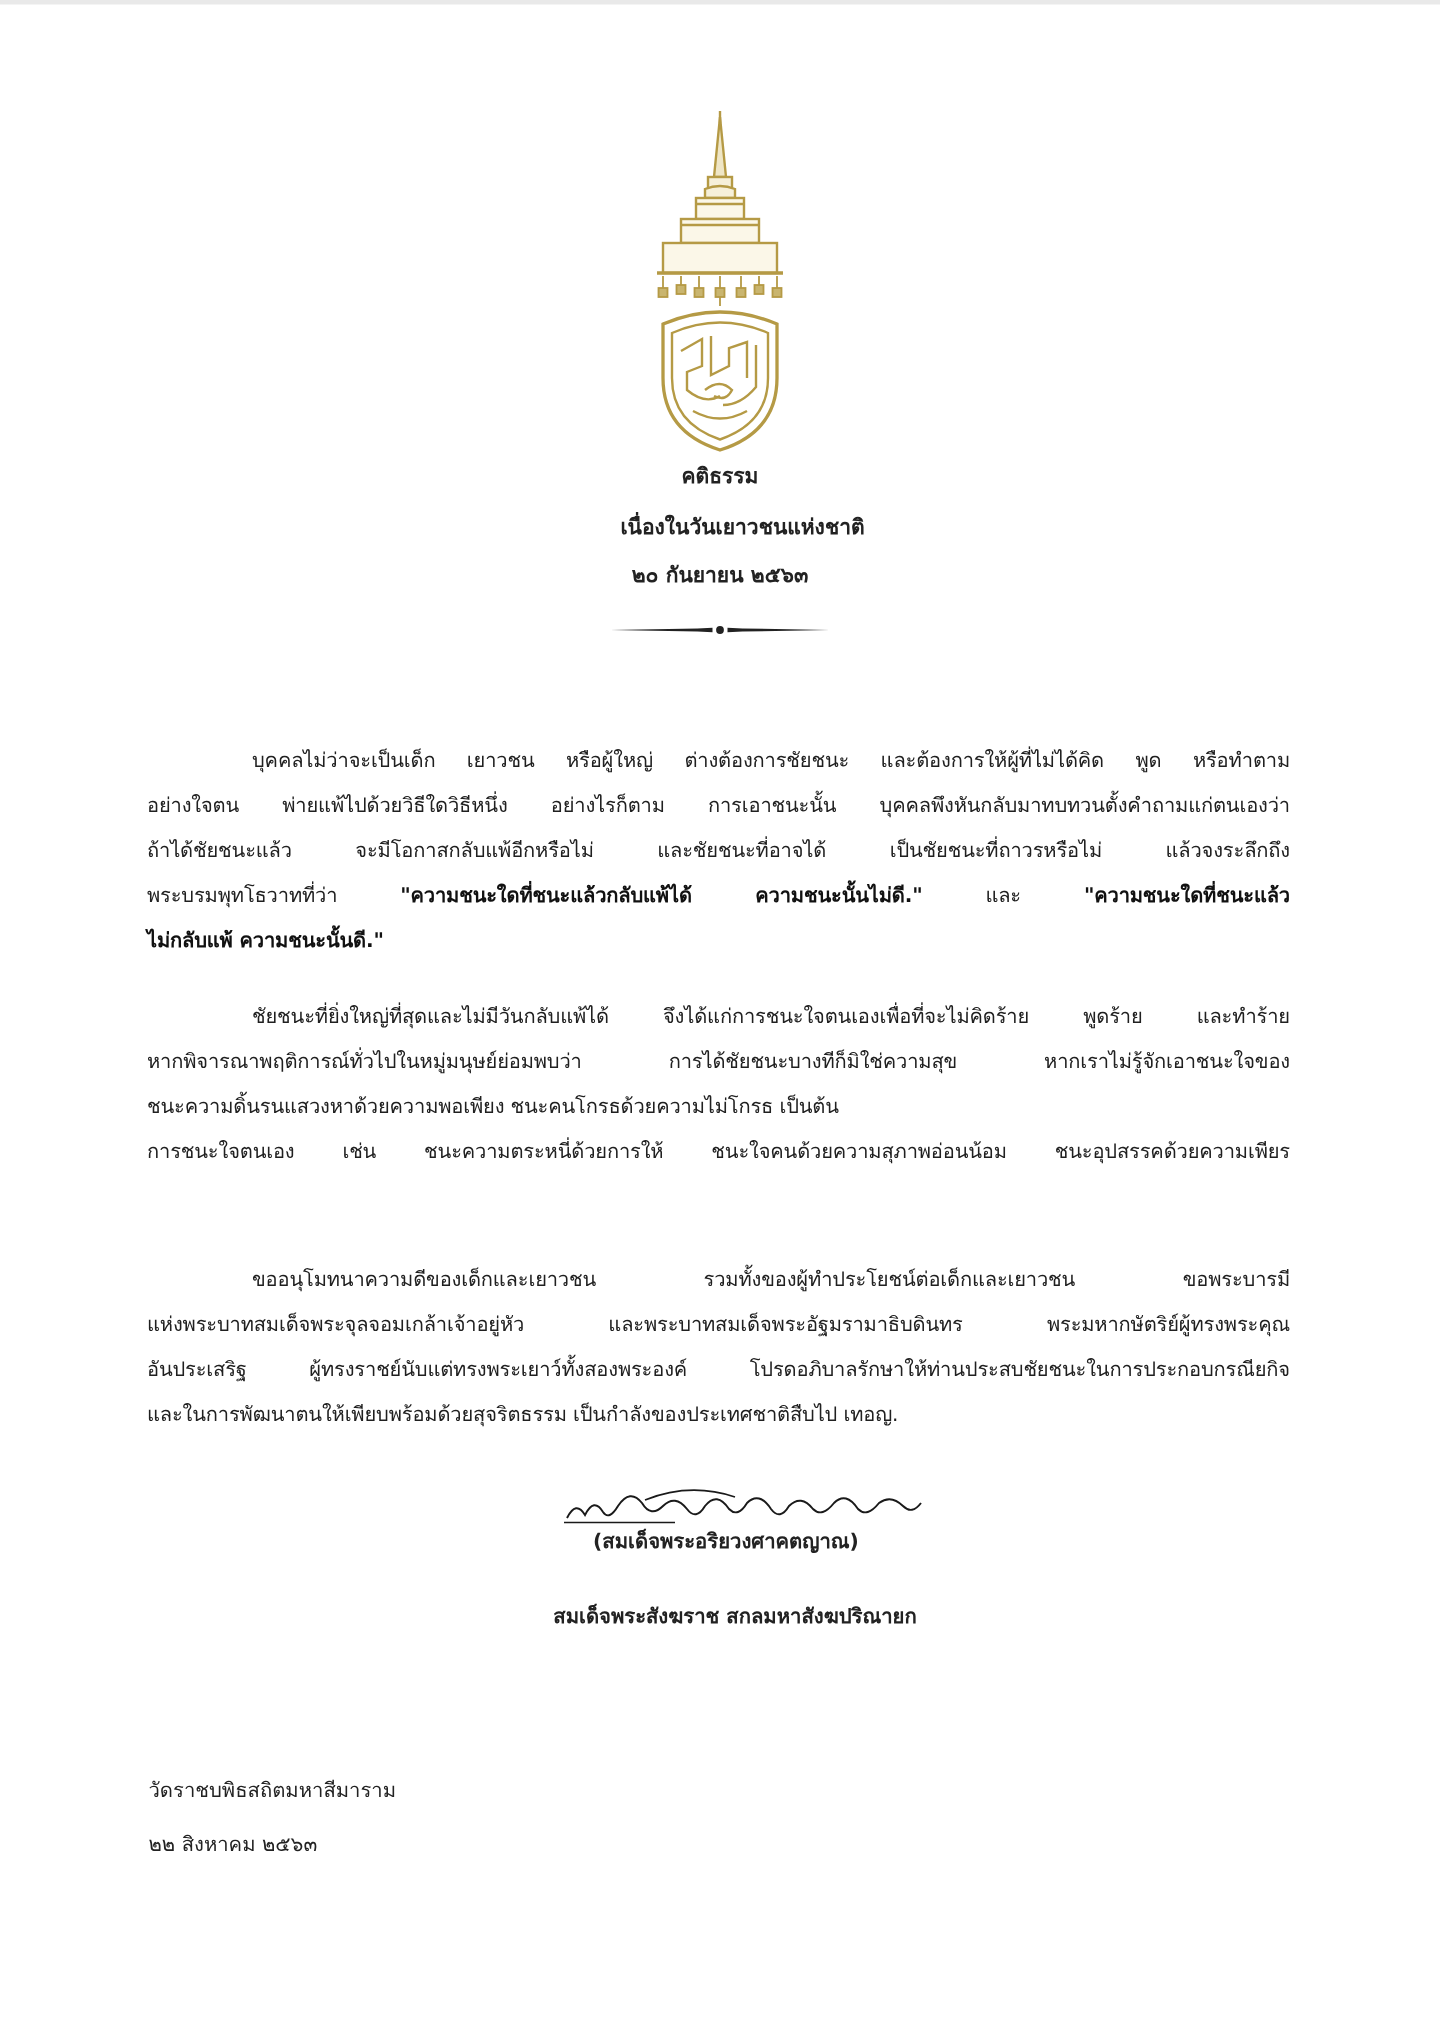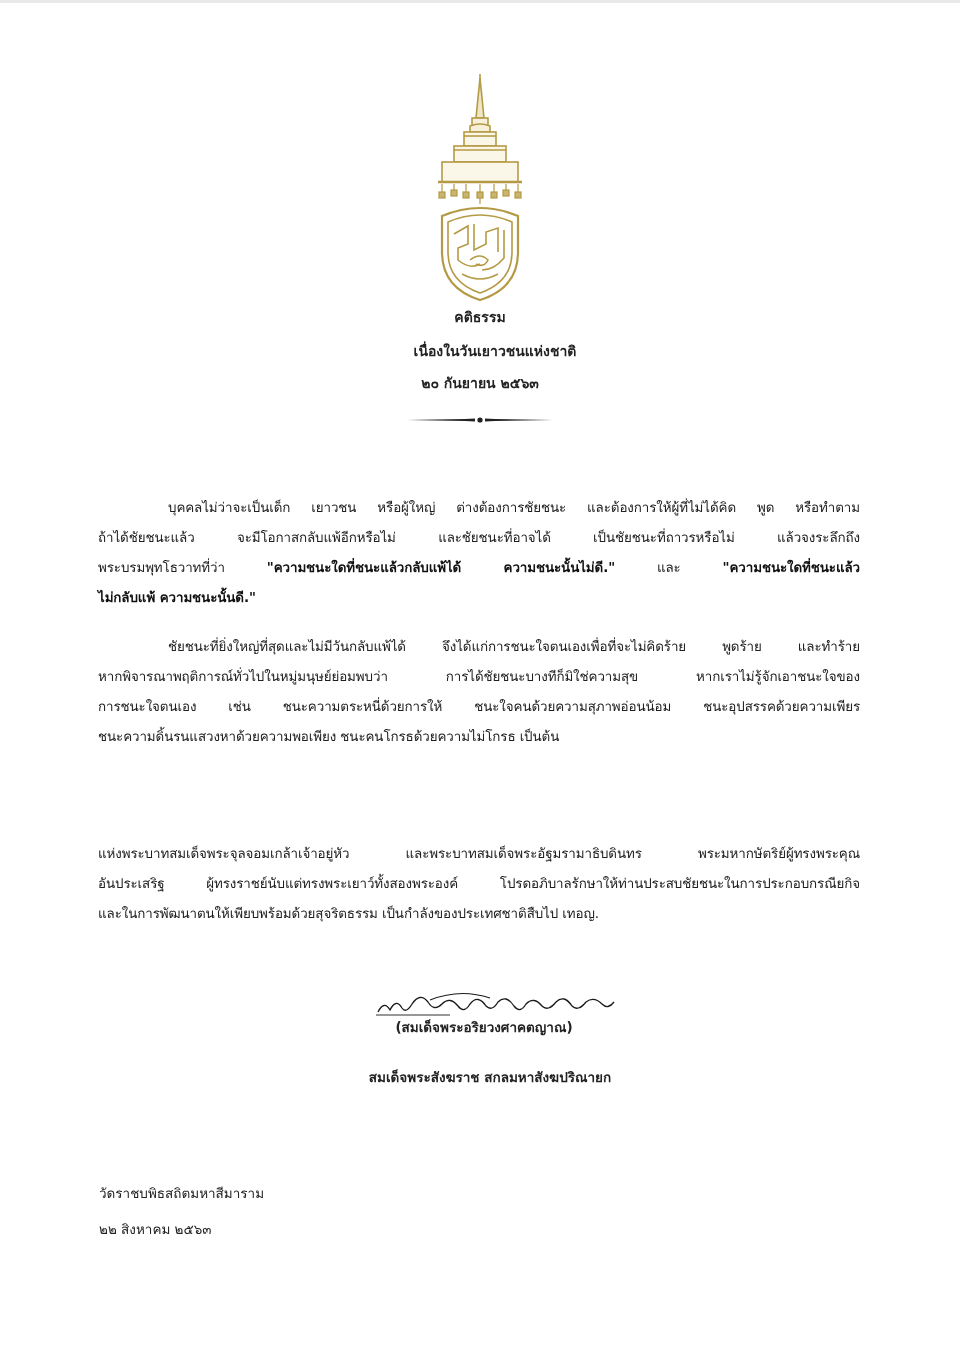--- a/index.html
+++ b/index.html
@@ -63,21 +63,21 @@
       white-space: nowrap;
       text-align-last: justify;
     }
     .para .line.last {
       text-align-last: left;
     }
     .para .indent {
       padding-left: 70px;
     }
     .p1 { top: 445px; }
-    .p2 { top: 584px; }
+    .p2 { top: 616px; }
     .p3 { top: 791px; }
     b.quote { font-weight: bold; color: #111; }
     .signature {
       position: absolute;
       left: 370px;
       top: 990px;
       width: 250px;
       height: 28px;
     }
     .sig-name {
@@ -154,33 +154,35 @@
 <div class="header-block date">๒๐ กันยายน ๒๕๖๓</div>
 
 <svg class="divider" viewBox="0 0 150 8" xmlns="http://www.w3.org/2000/svg">
   <path d="M2 4 L60 3 L70 2.5 L70 5.5 L60 5 Z" fill="#222"></path>
   <circle cx="75" cy="4" r="2.6" fill="#222"></circle>
   <path d="M148 4 L90 3 L80 2.5 L80 5.5 L90 5 Z" fill="#222"></path>
 </svg>
 
 <div class="para p1">
   <span class="line indent">บุคคลไม่ว่าจะเป็นเด็ก เยาวชน หรือผู้ใหญ่ ต่างต้องการชัยชนะ และต้องการให้ผู้ที่ไม่ได้คิด พูด หรือทำตาม</span>
+  <span class="line">อย่างใจตน พ่ายแพ้ไปด้วยวิธีใดวิธีหนึ่ง อย่างไรก็ตาม การเอาชนะนั้น บุคคลพึงหันกลับมาทบทวนตั้งคำถามแก่ตนเองว่า</span>
   <span class="line">ถ้าได้ชัยชนะแล้ว จะมีโอกาสกลับแพ้อีกหรือไม่ และชัยชนะที่อาจได้ เป็นชัยชนะที่ถาวรหรือไม่ แล้วจงระลึกถึง</span>
   <span class="line"><span>พระบรมพุทโธวาทที่ว่า </span><b class="quote">"ความชนะใดที่ชนะแล้วกลับแพ้ได้ ความชนะนั้นไม่ดี."</b><span> และ </span><b class="quote">"ความชนะใดที่ชนะแล้ว</b></span>
   <span class="line last"><b class="quote">ไม่กลับแพ้ ความชนะนั้นดี."</b></span>
 </div>
 
 <div class="para p2">
   <span class="line indent">ชัยชนะที่ยิ่งใหญ่ที่สุดและไม่มีวันกลับแพ้ได้ จึงได้แก่การชนะใจตนเองเพื่อที่จะไม่คิดร้าย พูดร้าย และทำร้าย</span>
   <span class="line">หากพิจารณาพฤติการณ์ทั่วไปในหมู่มนุษย์ย่อมพบว่า การได้ชัยชนะบางทีก็มิใช่ความสุข หากเราไม่รู้จักเอาชนะใจของ</span>
+  <span class="line last">ชนะความดิ้นรนแสวงหาด้วยความพอเพียง ชนะคนโกรธด้วยความไม่โกรธ เป็นต้น</span>
   <span class="line">การชนะใจตนเอง เช่น ชนะความตระหนี่ด้วยการให้ ชนะใจคนด้วยความสุภาพอ่อนน้อม ชนะอุปสรรคด้วยความเพียร</span>
-  <span class="line last">ชนะความดิ้นรนแสวงหาด้วยความพอเพียง ชนะคนโกรธด้วยความไม่โกรธ เป็นต้น</span>
 </div>
 
 <div class="para p3">
+  <span class="line indent">ขออนุโมทนาความดีของเด็กและเยาวชน รวมทั้งของผู้ทำประโยชน์ต่อเด็กและเยาวชน ขอพระบารมี</span>
   <span class="line">แห่งพระบาทสมเด็จพระจุลจอมเกล้าเจ้าอยู่หัว และพระบาทสมเด็จพระอัฐมรามาธิบดินทร พระมหากษัตริย์ผู้ทรงพระคุณ</span>
   <span class="line">อันประเสริฐ ผู้ทรงราชย์นับแต่ทรงพระเยาว์ทั้งสองพระองค์ โปรดอภิบาลรักษาให้ท่านประสบชัยชนะในการประกอบกรณียกิจ</span>
   <span class="line last">และในการพัฒนาตนให้เพียบพร้อมด้วยสุจริตธรรม เป็นกำลังของประเทศชาติสืบไป เทอญ.</span>
 </div>
 
 <svg class="signature" viewBox="0 0 250 28" xmlns="http://www.w3.org/2000/svg">
   <path d="M8 22 Q14 10 20 20 Q26 8 32 18 Q36 24 42 14 Q50 2 58 12 Q64 22 72 14 Q80 6 88 16 Q94 24 100 14 Q108 4 116 16 Q122 22 128 12 Q136 4 144 16 Q150 24 156 14 Q164 6 172 16 Q178 22 186 12 Q194 4 202 16 Q208 22 216 12 Q224 6 232 14 Q238 20 244 12" fill="none" stroke="#1a1a1a" stroke-width="1.3"></path>
   <path d="M60 10 Q90 -2 120 8" fill="none" stroke="#1a1a1a" stroke-width="1.1"></path>
   <line x1="6" y1="25" x2="80" y2="25" stroke="#1a1a1a" stroke-width="0.9"></line>
 </svg>

